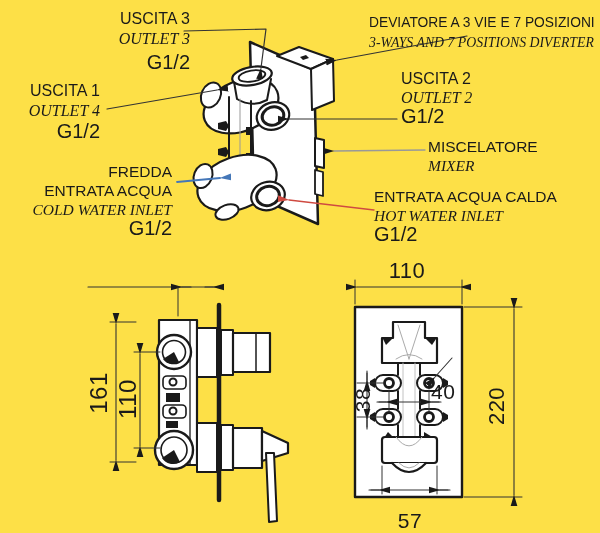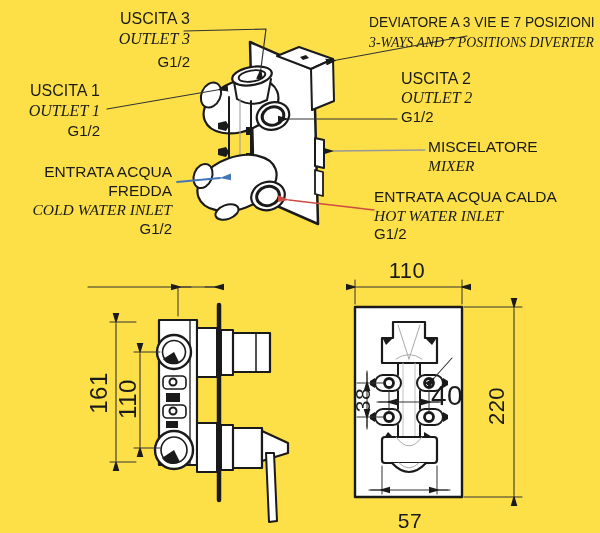--- a/index.html
+++ b/index.html
@@ -1,21 +1,21 @@
 <!DOCTYPE html>
 <html><head>
 <meta charset="utf-8">
 <style>
   html,body{margin:0;padding:0;background:#fff;}
   .stage{position:relative;width:600px;height:533px;background:#fde047;overflow:hidden;
          font-family:"Liberation Sans",sans-serif;color:#1a1a1a;}
   svg{position:absolute;left:0;top:0;}
   .lbl{position:absolute;line-height:20px;font-size:16px;white-space:nowrap;color:#1a1a1a;}
   .lbl .it2{font-style:italic;font-family:Liberation Serif, serif;}
-  .lbl .thr{font-size:15px;}
+  .lbl .thr{font-size:20px;}
   .ra{text-align:right;}
   .small{font-size:13.8px;line-height:20px;}
   .med{font-size:15.5px;line-height:19px;}
   .dim{position:absolute;font-size:22px;white-space:nowrap;color:#1a1a1a;letter-spacing:0.5px;}
   .rot{transform:translate(-50%,-50%) rotate(-90deg);transform-origin:center;}
   .ctr{transform:translate(-50%,-50%);}
 </style>
 </head>
 <body>
 
@@ -212,54 +212,54 @@
   </svg>
 
   <div class="lbl ra" style="right:410px;top:9px;">
     <div>USCITA 3</div>
     <div class="it2">OUTLET 3</div>
     <div class="thr" style="margin-top:3px;">G1/2</div>
   </div>
 
   <div class="lbl ra" style="right:500px;top:81px;">
     <div>USCITA 1</div>
-    <div class="it2">OUTLET 1</div>
+    <div class="it2">OUTLET 4</div>
     <div class="thr">G1/2</div>
   </div>
 
   <div class="lbl small" style="left:369px;top:13px;">
     <div>DEVIATORE A 3 VIE E 7 POSIZIONI</div>
     <div class="it2">3-WAYS AND 7 POSITIONS DIVERTER</div>
   </div>
 
   <div class="lbl" style="left:401px;top:69px;line-height:19px;">
     <div>USCITA 2</div>
     <div class="it2">OUTLET 2</div>
     <div class="thr">G1/2</div>
   </div>
 
   <div class="lbl med" style="left:428px;top:137px;">
     <div>MISCELATORE</div>
     <div class="it2">MIXER</div>
   </div>
 
   <div class="lbl med ra" style="right:428px;top:162px;">
+    <div>FREDDA</div>
     <div>ENTRATA ACQUA</div>
-    <div>FREDDA</div>
     <div class="it2">COLD WATER INLET</div>
     <div class="thr">G1/2</div>
   </div>
 
   <div class="lbl med" style="left:374px;top:188px;line-height:18.5px;">
     <div>ENTRATA ACQUA CALDA</div>
     <div class="it2">HOT WATER INLET</div>
     <div class="thr">G1/2</div>
   </div>
 
   <div class="dim rot" style="left:99px;top:393px;font-size:24px;">161</div>
   <div class="dim rot" style="left:128px;top:399px;font-size:24px;">110</div>
   <div class="dim ctr" style="left:407px;top:271px;">110</div>
   <div class="dim rot" style="left:497px;top:406px;">220</div>
-  <div class="dim" style="left:431px;top:380px;font-size:28px;">40</div>
+  <div class="dim" style="left:431px;top:380px;font-size:21px;">40</div>
   <div class="dim rot" style="left:363px;top:400px;font-size:21px;">38</div>
   <div class="dim ctr" style="left:410px;top:479px;font-size:21px;margin-top:42px;">57</div>
 
 </div>
 
 </body></html>

